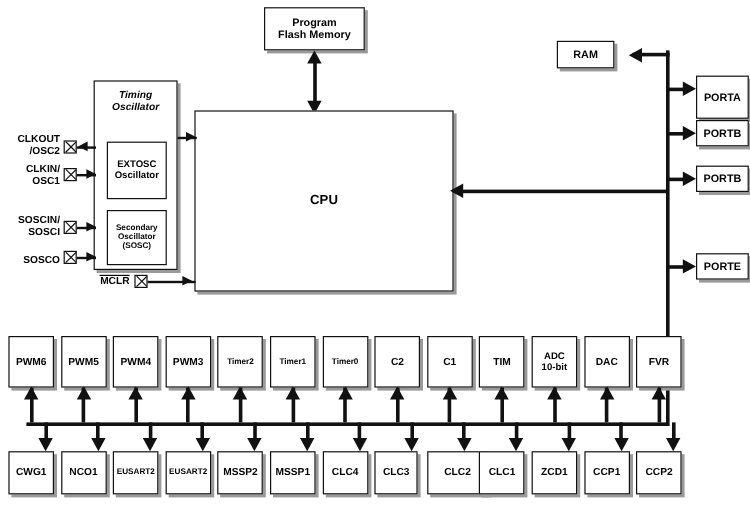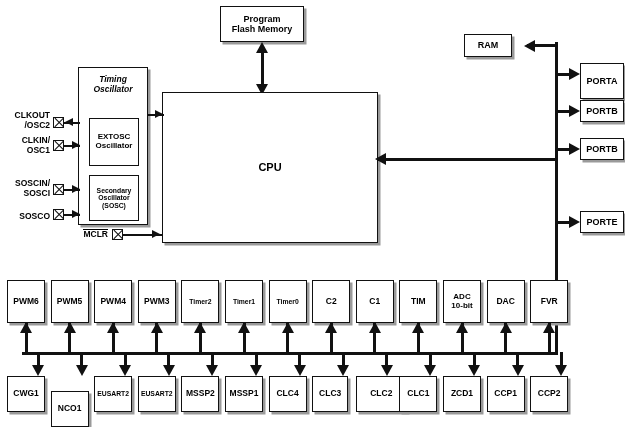--- a/index.html
+++ b/index.html
@@ -187,21 +187,21 @@
       <div class="blk sh f85" style="left:7px;top:376px;width:38px;height:36px;">
         <span>CWG1</span>
       </div>
       <div class="vl thick" style="left:36.5px;top:352px;height:20px;"></div>
       <div class="ar db" style="left:32px;top:365px;"></div>
       <div class="blk sh f85" style="left:50.6px;top:280px;width:38px;height:43px;">
         <span>PWM5</span>
       </div>
       <div class="vl thick" style="left:68.1px;top:323px;height:29px;"></div>
       <div class="ar ub" style="left:63.599999999999994px;top:322px;"></div>
-      <div class="blk sh f85" style="left:50.6px;top:376px;width:38px;height:36px;margin-top:15px;">
+      <div class="blk sh f85" style="left:50.6px;top:376px;width:38px;height:36px;">
         <span>NCO1</span>
       </div>
       <div class="vl thick" style="left:80.1px;top:352px;height:20px;"></div>
       <div class="ar db" style="left:75.6px;top:365px;"></div>
       <div class="blk sh f85" style="left:94.2px;top:280px;width:38px;height:43px;">
         <span>PWM4</span>
       </div>
       <div class="vl thick" style="left:111.7px;top:323px;height:29px;"></div>
       <div class="ar ub" style="left:107.2px;top:322px;"></div>
       <div class="blk sh f7" style="left:94.2px;top:376px;width:38px;height:36px;">

